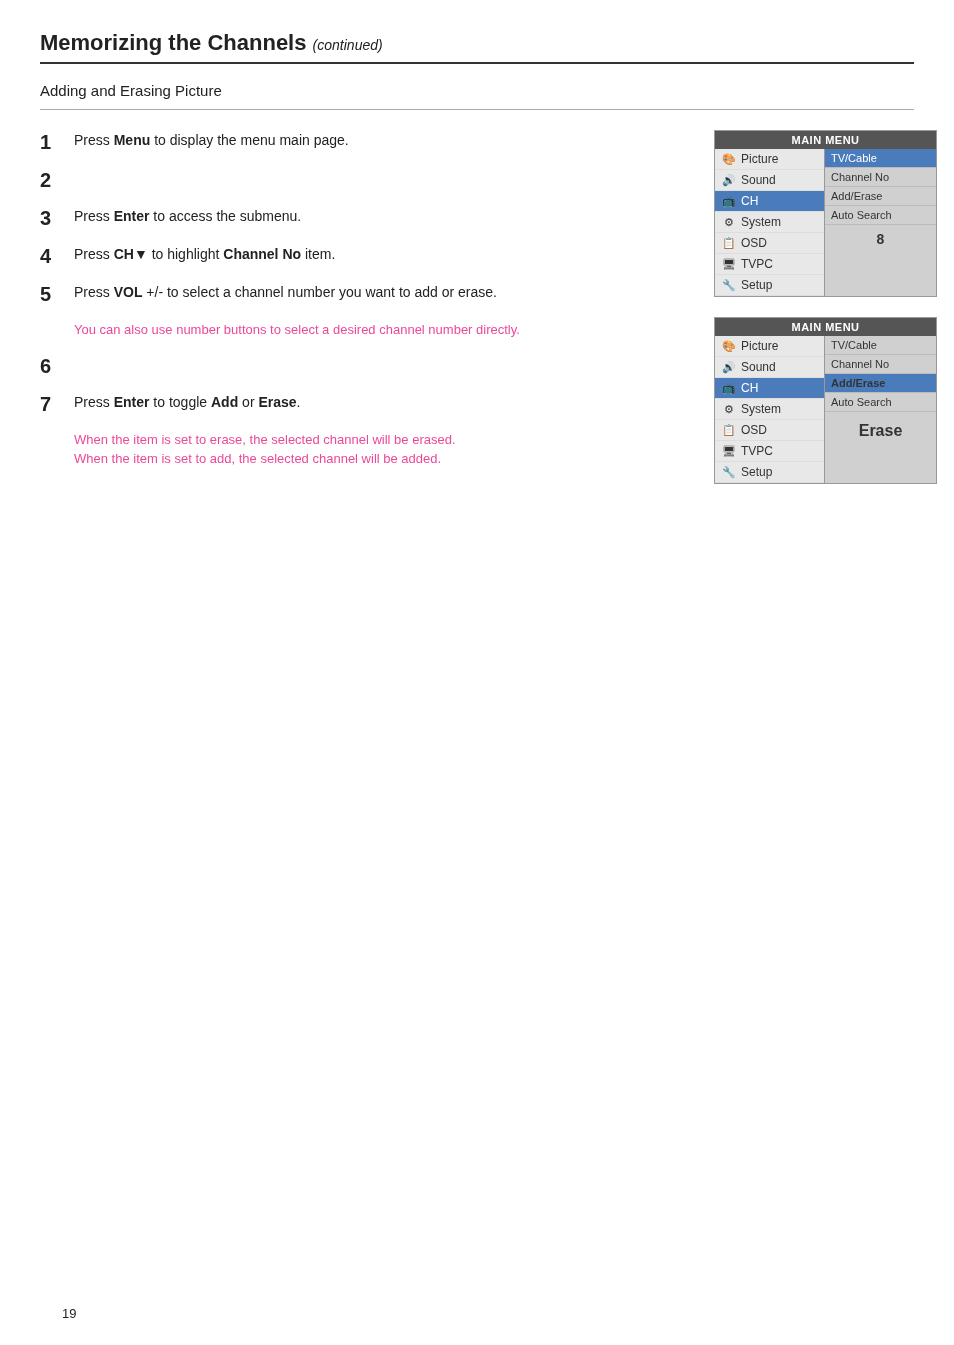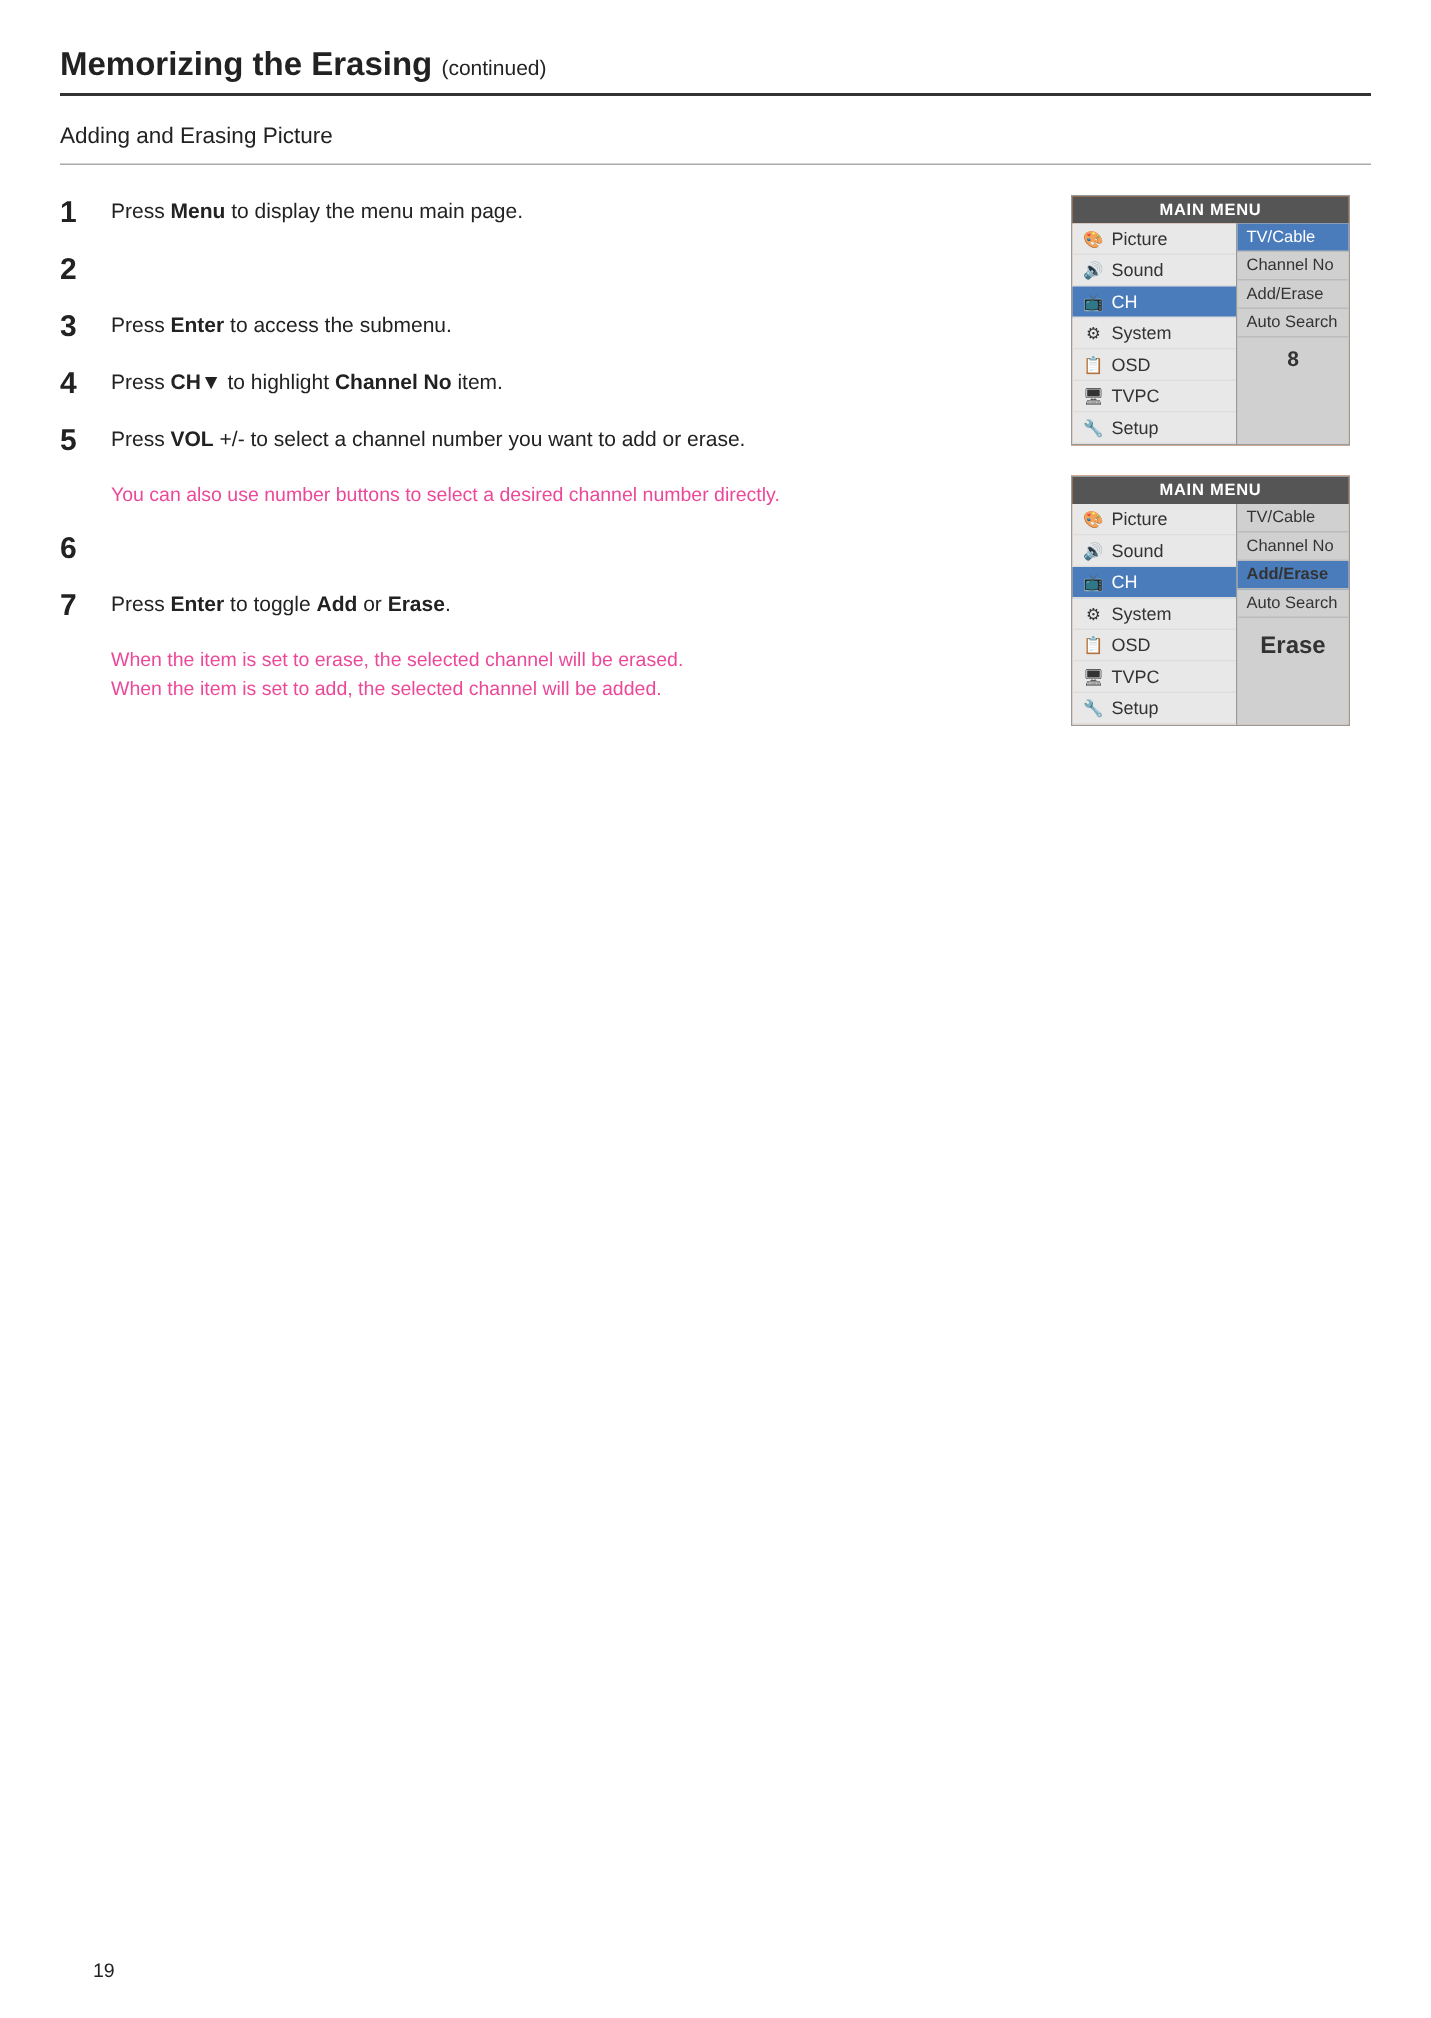--- a/index.html
+++ b/index.html
@@ -82,22 +82,22 @@
       position: absolute;
       bottom: 24px;
       left: 40px;
       font-size: 13px;
       margin-left: 22px;
     }
 
     
     .menu-box {
       border: 1px solid #999;
-      background: #f97316;
-      width: 186px;
+      background: #737373;
+      width: 223px;
     }
     .menu-header {
       background: #555;
       color: #fff;
       font-size: 11px;
       font-weight: bold;
       text-align: center;
       padding: 3px 0;
       letter-spacing: 0.5px;
     }
@@ -159,21 +159,21 @@
       padding: 10px 8px;
       font-size: 16px;
       font-weight: bold;
       color: #333;
       text-align: center;
     }
   </style>
 </head>
 <body>
 
-<div class="page-title"><strong>Memorizing the Erasing</strong> <span style="font-size:14px;font-weight:normal;">(continued)</span></div>
+<div class="page-title"><strong>Memorizing the Channels</strong> <span style="font-size:14px;font-weight:normal;font-style:italic;">(continued)</span></div>
 <hr class="title-rule">
 
 <div class="section-heading">Adding and Erasing Picture</div>
 <hr class="section-rule">
 
 <div class="content-area">
   <div class="instructions">
 
     <div class="step">
       <span class="step-num">1</span>

